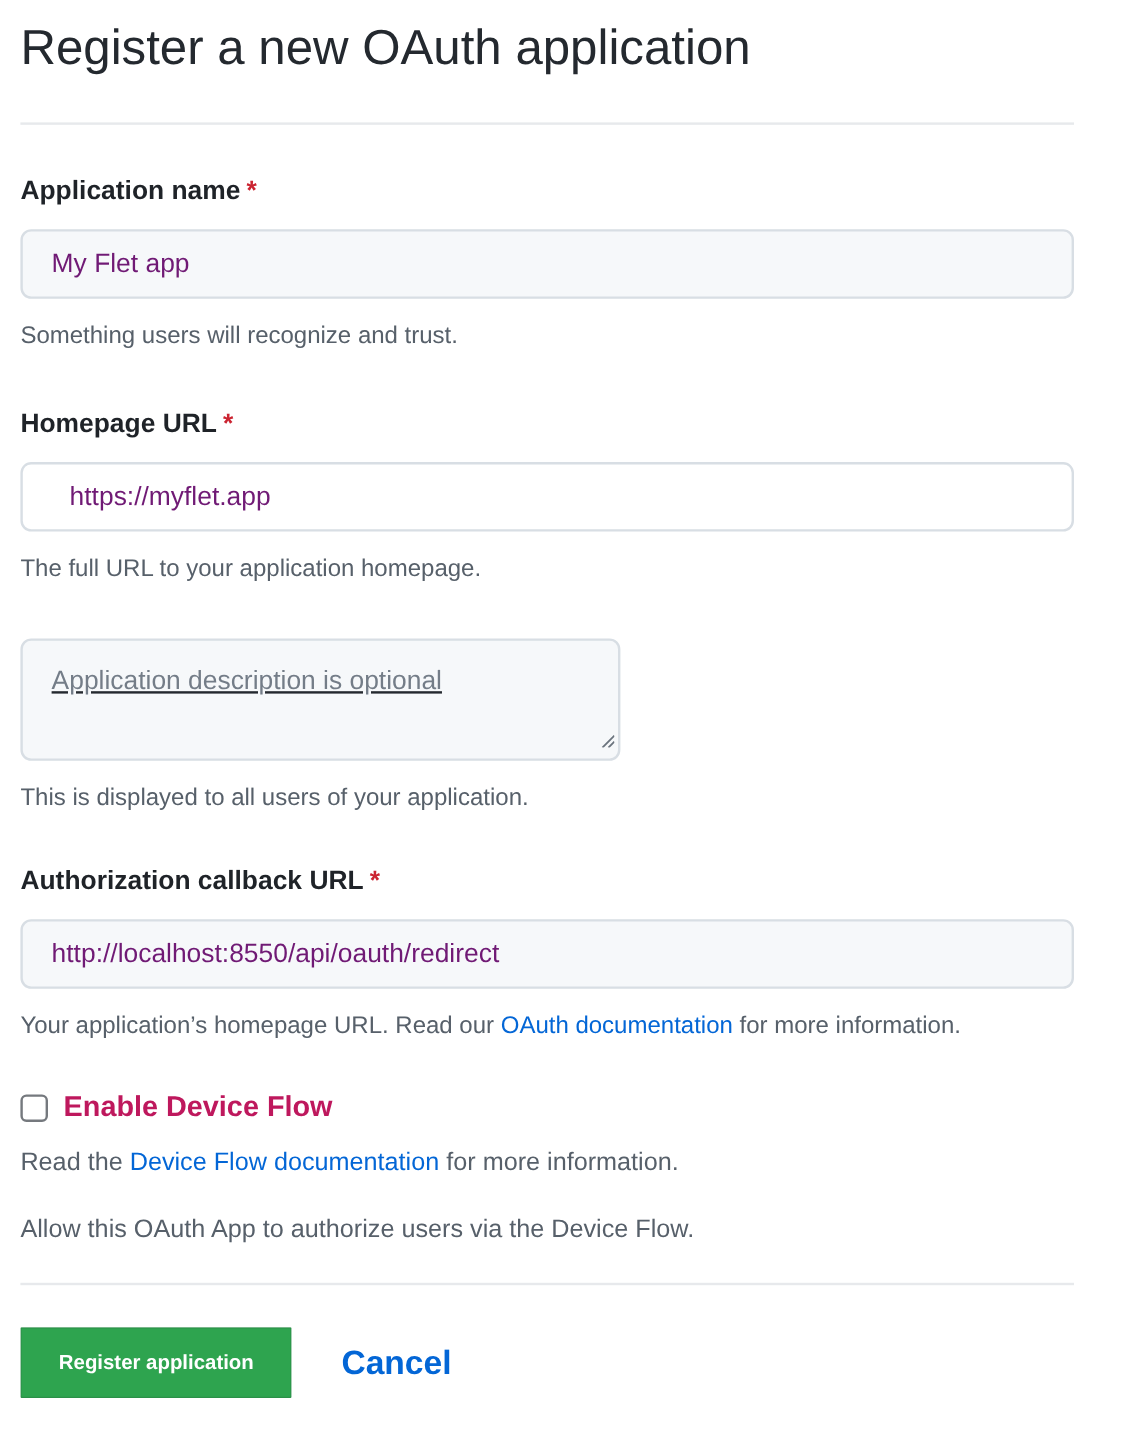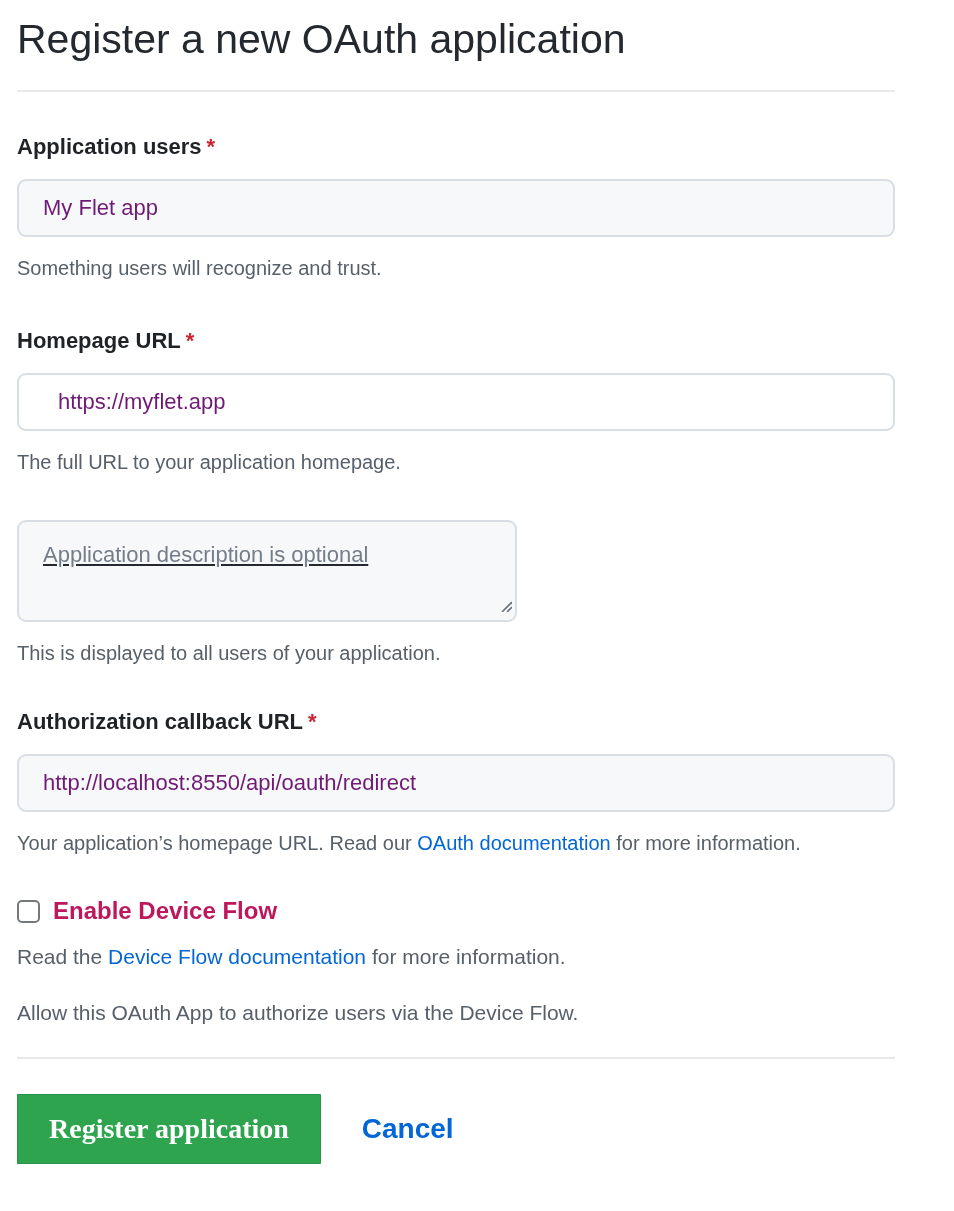--- a/index.html
+++ b/index.html
@@ -12,21 +12,21 @@
     color: #24292f;
   }
   .container { padding: 14px 59px 24px 17px; }
 
   .page-title {
     font-size: 41px;
     font-weight: 400;
     line-height: 1.25;
     margin: 0;
     color: #24292f;
-    padding-bottom: 25px;
+    padding-bottom: 37px;
     border-bottom: 2px solid #e7e9ec;
   }
 
   .form-group { margin-top: 40px; }
   .form-group.gap-lg { margin-top: 44px; }
 
   .field-label {
     display: block;
     font-size: 22px;
     font-weight: 600;
@@ -121,22 +121,22 @@
   }
 
   .actions {
     margin-top: 35px;
     display: flex;
     align-items: center;
   }
   .btn-primary {
     background: #2ea44f;
     color: #ffffff;
-    font-family: Liberation Serif, serif;
-    font-size: 28px;
+    font-family: Liberation Sans, sans-serif;
+    font-size: 17px;
     font-weight: 700;
     line-height: 1;
     padding: 20px 31px;
     border: 1px solid rgba(27,31,35,0.15);
     border-radius: 1px;
     cursor: pointer;
   }
   .cancel-link {
     margin-left: 41px;
     font-size: 28px;
@@ -147,21 +147,21 @@
   }
 </style>
 </head>
 <body>
 
 <div class="container">
 
   <h1 class="page-title">Register a new OAuth application</h1>
 
   <div class="form-group">
-    <label class="field-label"><span>Application users</span><span class="required">*</span></label>
+    <label class="field-label"><span>Application name</span><span class="required">*</span></label>
     <input type="text" class="text-input" value="My Flet app" style="">
     <div class="note">Something users will recognize and trust.</div>
   </div>
 
   <div class="form-group gap-lg">
     <label class="field-label"><span>Homepage URL</span><span class="required">*</span></label>
     <input type="text" class="text-input bg-white" value="https://myflet.app" style="">
     <div class="note">The full URL to your application homepage.</div>
   </div>
 

